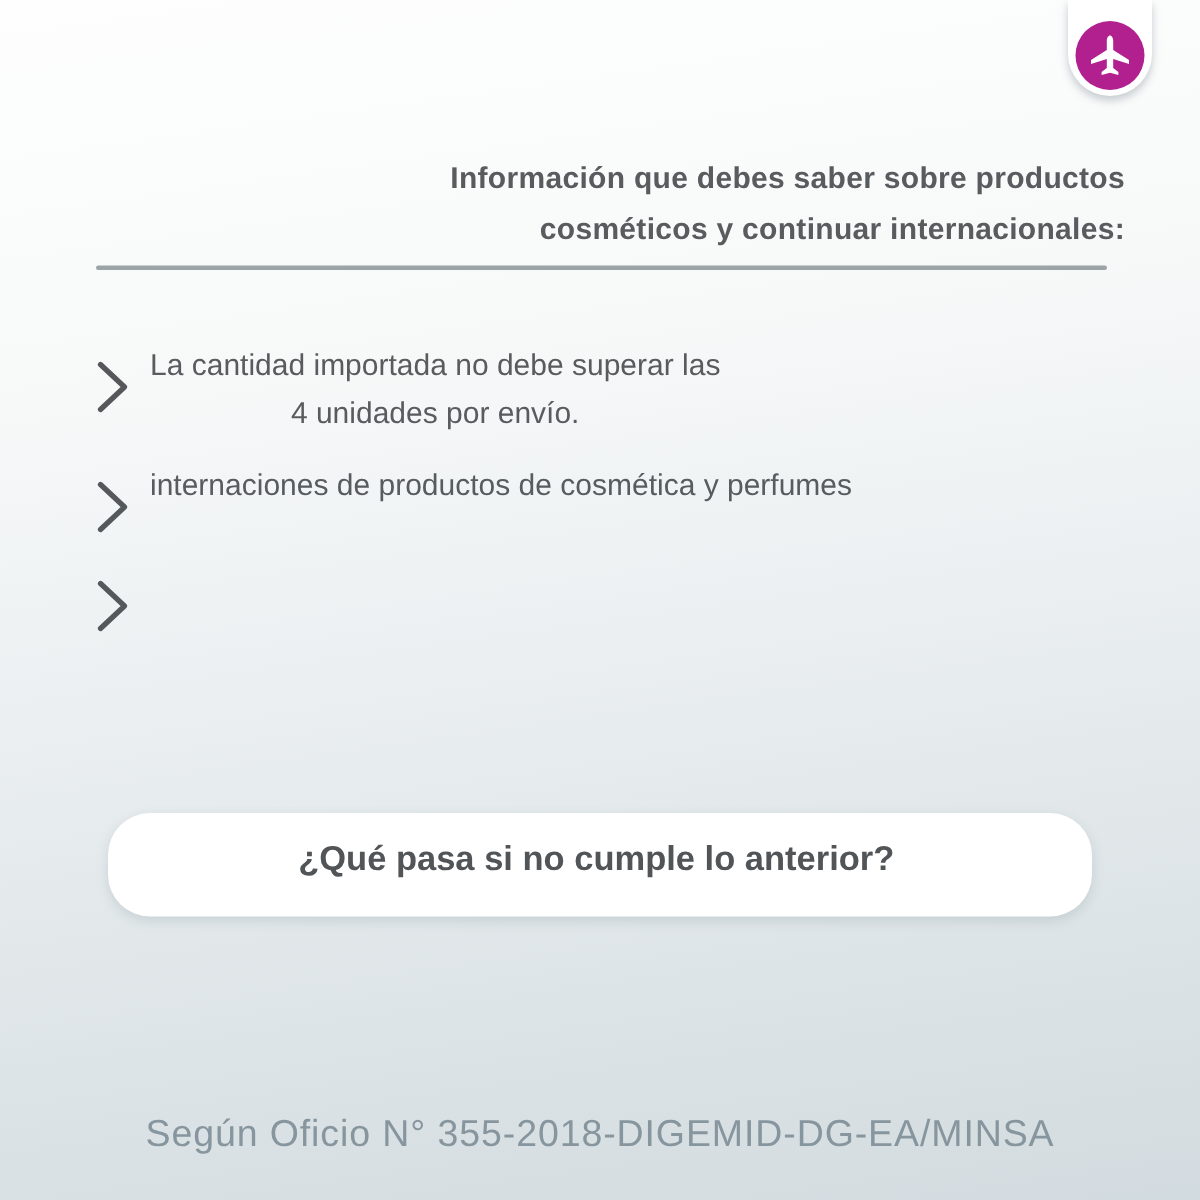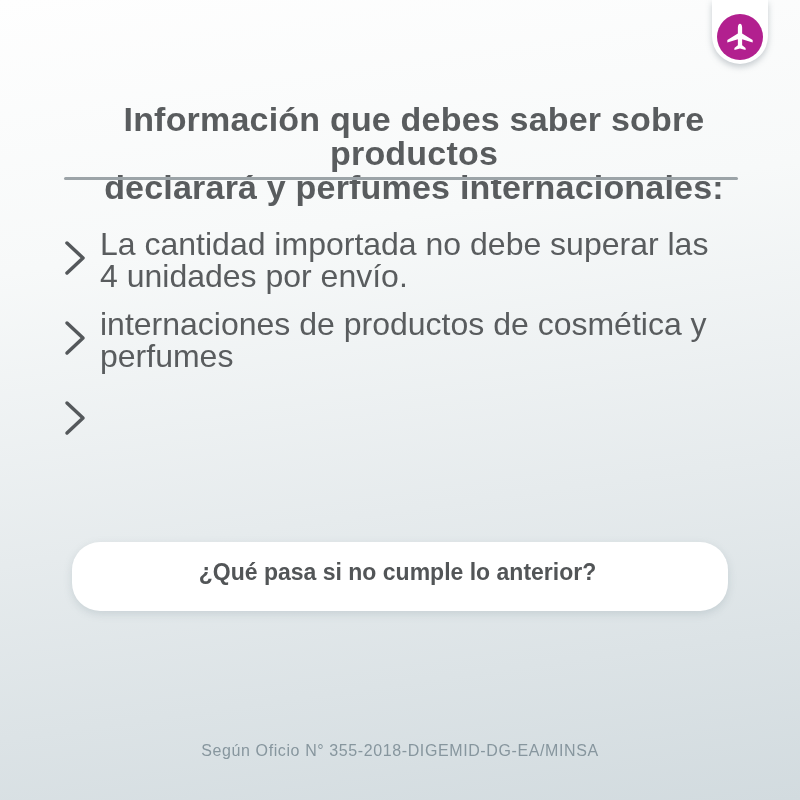--- a/index.html
+++ b/index.html
@@ -49,24 +49,24 @@
     display: flex;
     align-items: center;
     justify-content: center;
   }
   .plane-circle svg { width: 32px; height: 32px; }
 
   
   .title {
     position: absolute;
     top: 102px;
-    left: 64px;
+    left: 50px;
     width: 700px;
-    text-align: center;
-    font-size: 34px;
+    text-align: right;
+    font-size: 20px;
     font-weight: bold;
     line-height: 34px;
     color: var(--text-primary);
     letter-spacing: 0.2px;
   }
   .divider {
     position: absolute;
     top: 177px;
     left: 64px;
     width: 674px;
@@ -95,23 +95,24 @@
     margin-right: 12px;
   }
   .chev path {
     fill: none;
     stroke: #54585b;
     stroke-width: 3.5;
     stroke-linecap: round;
     stroke-linejoin: round;
   }
   .bullet-text {
-    font-size: 32px;
+    font-size: 20px;
     line-height: 32px;
     color: var(--text-primary);
+    text-align: center;
   }
 
   
   .card {
     position: absolute;
     top: 542px;
     left: 72px;
     width: 656px;
     background: #ffffff;
     border-radius: 28px;
@@ -131,41 +132,41 @@
     color: var(--text-secondary);
   }
 
   
   .footer {
     position: absolute;
     top: 742px;
     left: 0;
     width: 800px;
     text-align: center;
-    font-size: 16px;
+    font-size: 25px;
     letter-spacing: 0.6px;
     color: var(--footer-color);
   }
 </style>
 </head>
 <body>
 
 <div class="canvas">
 
   <div class="ribbon">
     <div class="plane-circle">
       <svg viewBox="0 0 24 24" aria-hidden="true">
         <path fill="#ffffff" d="M12 2 C12.9 2 13.6 3.2 13.6 4.8 L13.6 9.3 L21.5 14.2 L21.5 16.2 L13.6 13.7 L13.6 18.2 L16.2 20.2 L16.2 21.8 L12 20.6 L7.8 21.8 L7.8 20.2 L10.4 18.2 L10.4 13.7 L2.5 16.2 L2.5 14.2 L10.4 9.3 L10.4 4.8 C10.4 3.2 11.1 2 12 2 Z"></path>
       </svg>
     </div>
   </div>
 
   <h1 class="title">
     <span>Información que debes saber sobre productos</span><br>
-    <span>declarará y perfumes internacionales:</span>
+    <span>cosméticos y continuar internacionales:</span>
   </h1>
 
   <div class="divider"></div>
 
   <div class="bullets">
 
     <div class="bullet">
       <svg class="chev" viewBox="0 0 26 40" aria-hidden="true">
         <path d="M5 5 L21 20 L5 35"></path>
       </svg>

